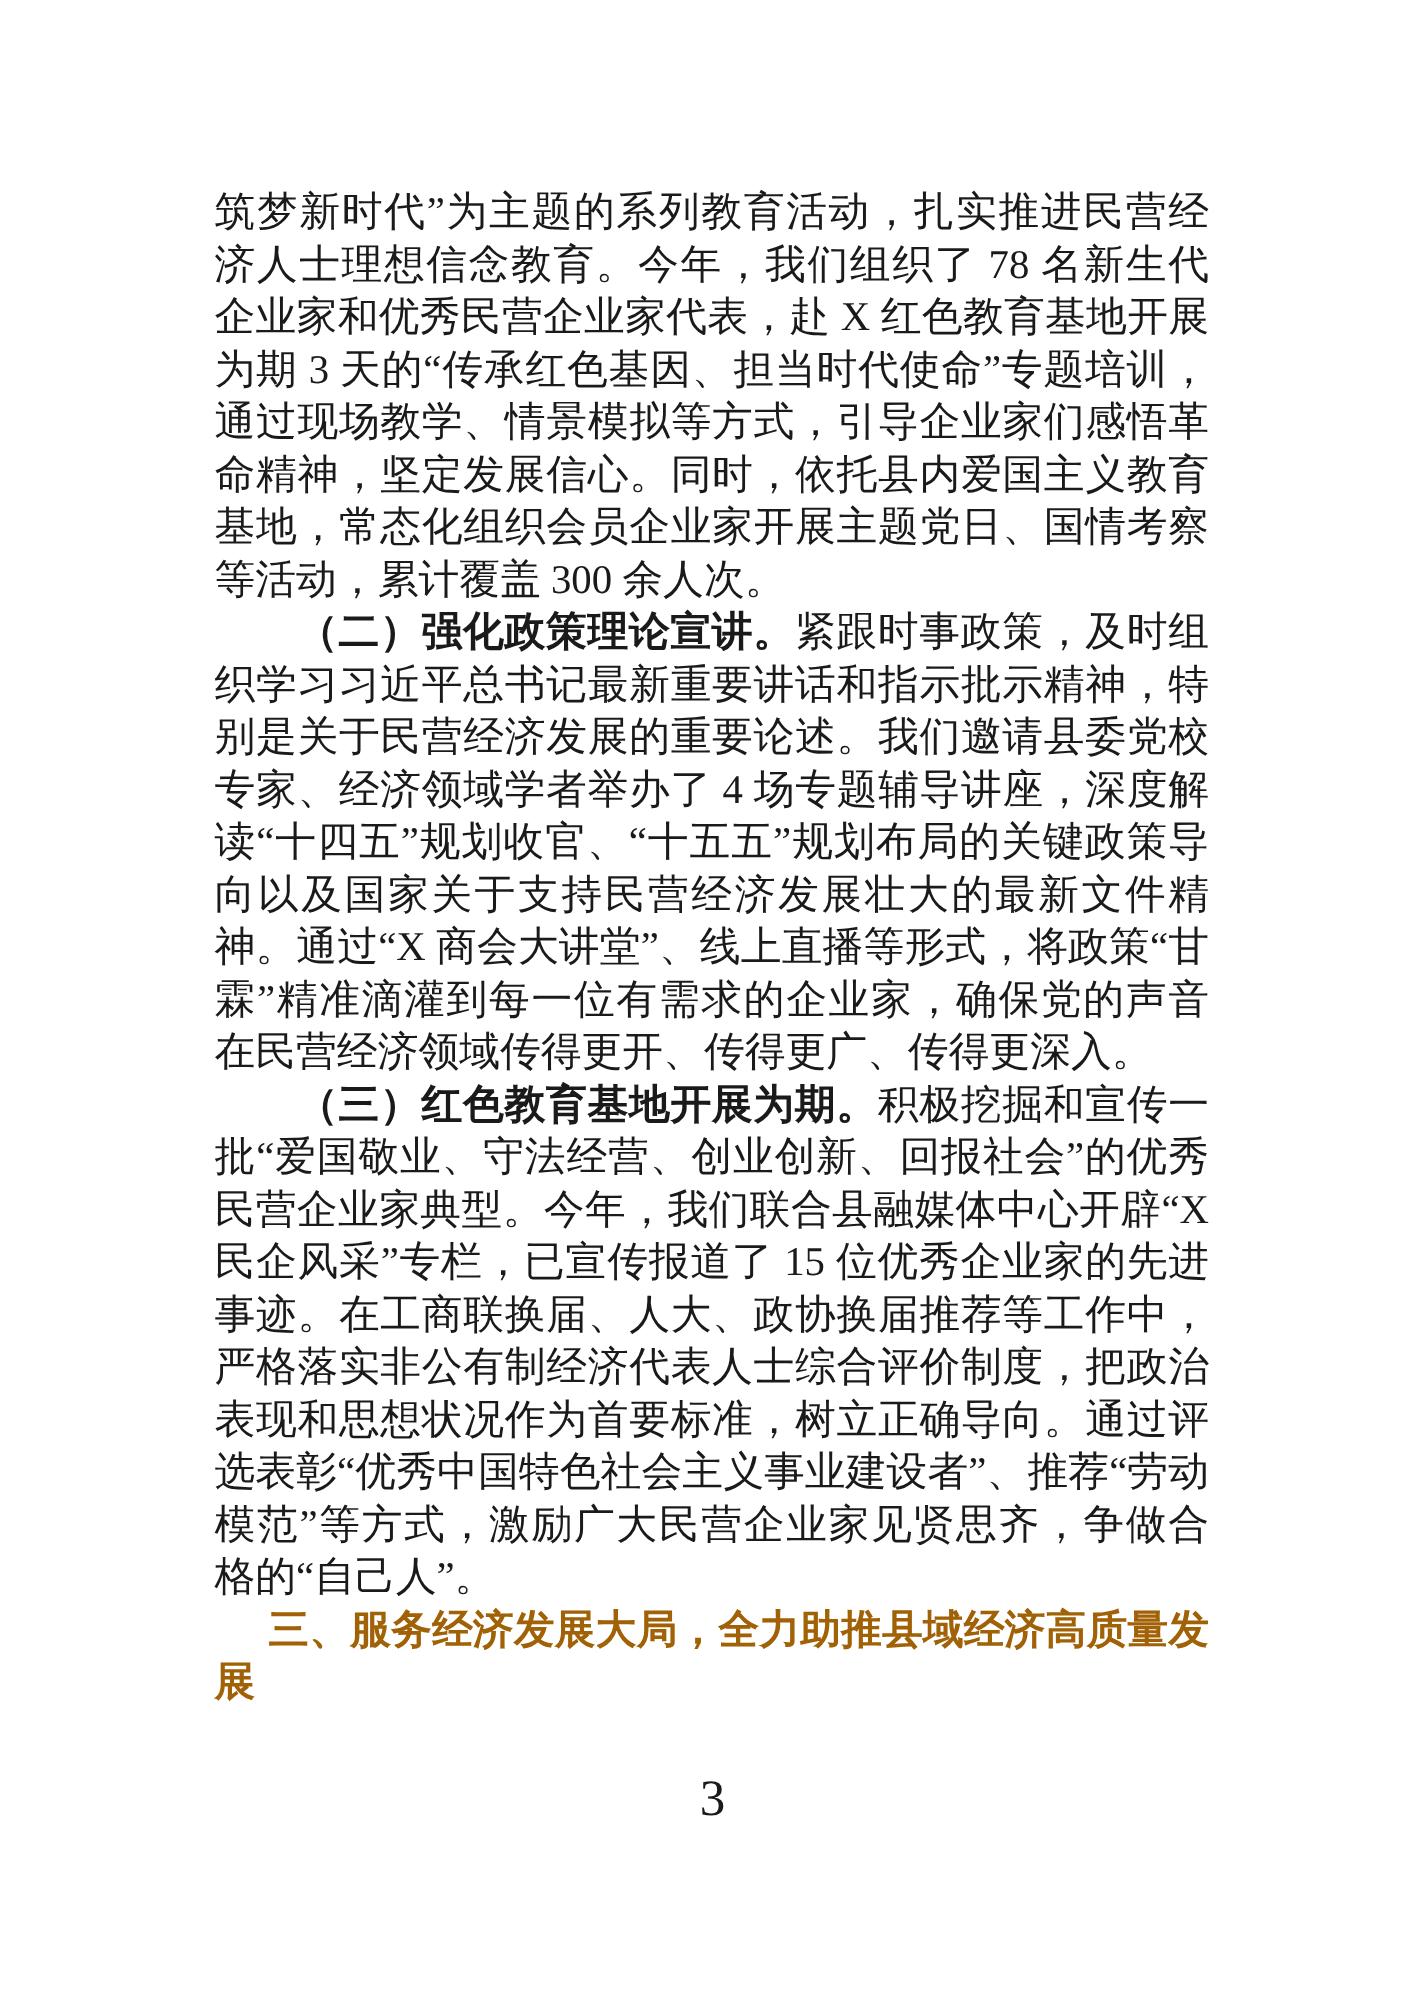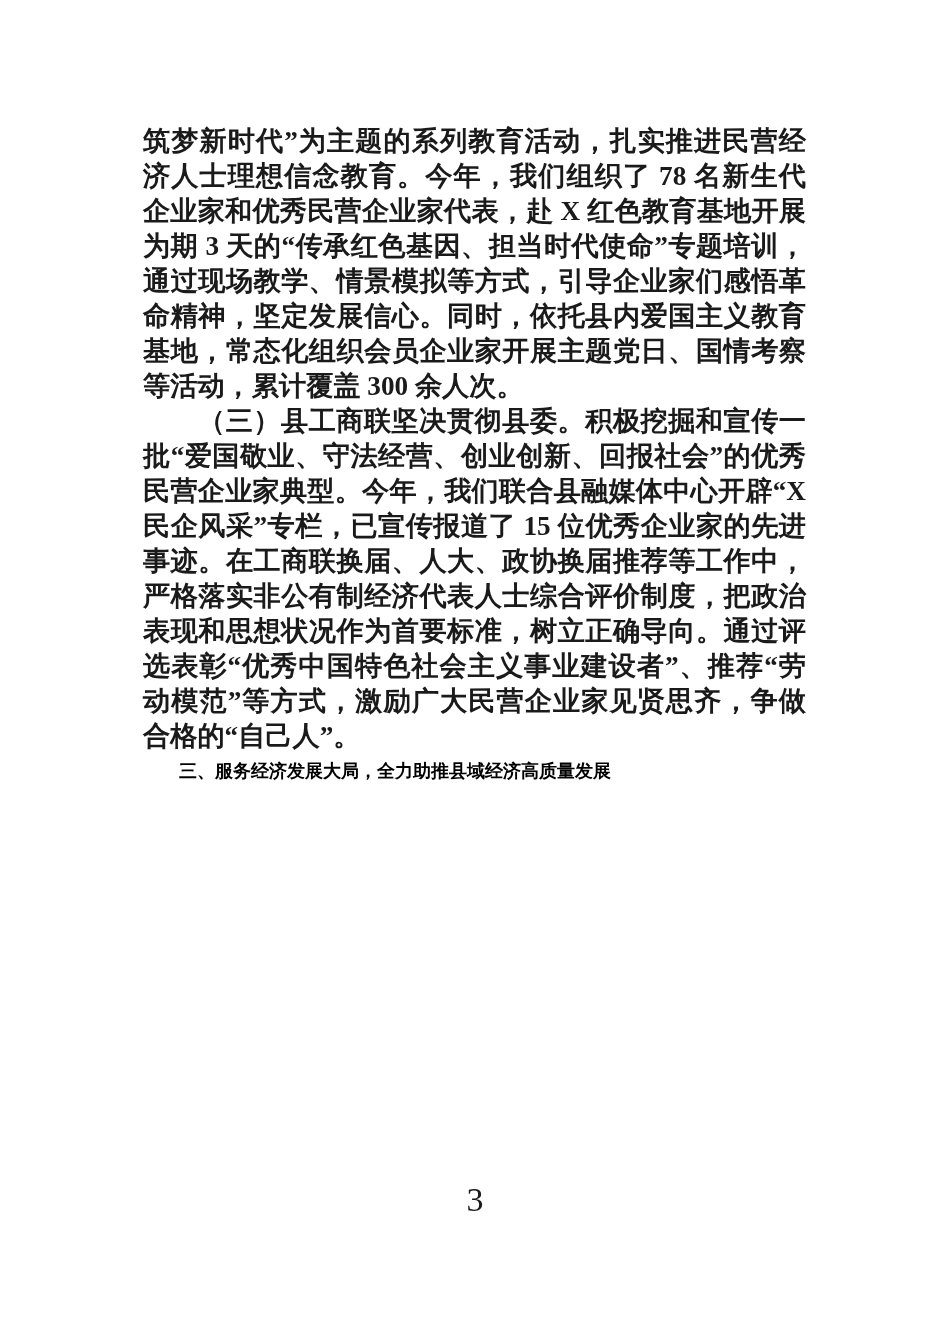--- a/index.html
+++ b/index.html
@@ -22,40 +22,41 @@
     font-size: 27.2px;
     line-height: 35px;
     text-align: justify;
     font-family: "Liberation Serif", "DejaVu Serif", serif;
   }
   .content p { margin: 0; padding: 0; }
   p.body.indent { text-indent: 55px; }
   p.heading {
     font-family: "Liberation Sans", "DejaVu Sans", sans-serif;
     font-weight: bold;
-    font-size: 18px;
-    color: #000000;
+    font-size: 27px;
+    color: #a16207;
   }
   p.heading.indent { text-indent: 36px; }
-  .run { font-weight: bold; }
+  .run { font-weight: normal; }
   .run.bold { font-weight: bold; }
   .page-number {
     position: absolute;
     top: 1182px; left: 0;
     width: 950px;
     text-align: center;
     font-size: 34px;
     line-height: 36px;
     color: #1a1a1a;
     font-family: "Liberation Serif", "DejaVu Serif", serif;
   }
 </style>
 </head>
 <body style="background: rgb(255, 255, 255);">
 
 <div class="page">
   <div class="content" style="color: rgb(26, 26, 26);">
       <p class="body"><span class="run">筑梦新时代”为主题的系列教育活动，扎实推进民营经济人士理想信念教育。今年，我们组织了 78 名新生代企业家和优秀民营企业家代表，赴 X 红色教育基地开展为期 3 天的“传承红色基因、担当时代使命”专题培训，通过现场教学、情景模拟等方式，引导企业家们感悟革命精神，坚定发展信心。同时，依托县内爱国主义教育基地，常态化组织会员企业家开展主题党日、国情考察等活动，累计覆盖 300 余人次。</span></p>
-      <p class="body indent"><span class="run bold">（三）县工商联坚决贯彻县委。</span><span class="run">积极挖掘和宣传一批“爱国敬业、守法经营、创业创新、回报社会”的优秀民营企业家典型。今年，我们联合县融媒体中心开辟“X 民企风采”专栏，已宣传报道了 15 位优秀企业家的先进事迹。在工商联换届、人大、政协换届推荐等工作中，严格落实非公有制经济代表人士综合评价制度，把政治表现和思想状况作为首要标准，树立正确导向。通过评选表彰“优秀中国特色社会主义事业建设者”、推荐“劳动模范”等方式，激励广大民营企业家见贤思齐，争做合格的“自己人”。</span></p>
+      <p class="body indent"><span class="run bold">（二）强化政策理论宣讲。</span><span class="run">紧跟时事政策，及时组织学习习近平总书记最新重要讲话和指示批示精神，特别是关于民营经济发展的重要论述。我们邀请县委党校专家、经济领域学者举办了 4 场专题辅导讲座，深度解读“十四五”规划收官、“十五五”规划布局的关键政策导向以及国家关于支持民营经济发展壮大的最新文件精神。通过“X 商会大讲堂”、线上直播等形式，将政策“甘霖”精准滴灌到每一位有需求的企业家，确保党的声音在民营经济领域传得更开、传得更广、传得更深入。</span></p>
+      <p class="body indent"><span class="run bold">（三）红色教育基地开展为期。</span><span class="run">积极挖掘和宣传一批“爱国敬业、守法经营、创业创新、回报社会”的优秀民营企业家典型。今年，我们联合县融媒体中心开辟“X 民企风采”专栏，已宣传报道了 15 位优秀企业家的先进事迹。在工商联换届、人大、政协换届推荐等工作中，严格落实非公有制经济代表人士综合评价制度，把政治表现和思想状况作为首要标准，树立正确导向。通过评选表彰“优秀中国特色社会主义事业建设者”、推荐“劳动模范”等方式，激励广大民营企业家见贤思齐，争做合格的“自己人”。</span></p>
       <p class="heading indent"><span class="run bold">三、服务经济发展大局，全力助推县域经济高质量发展</span></p>
     </div>
   <div class="page-number">3</div>
 </div>
 
 </body></html>

